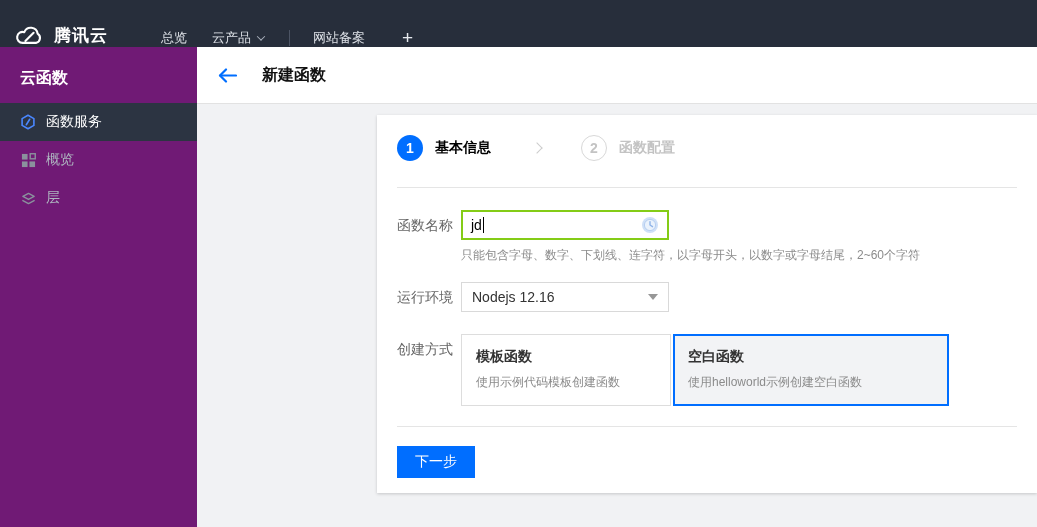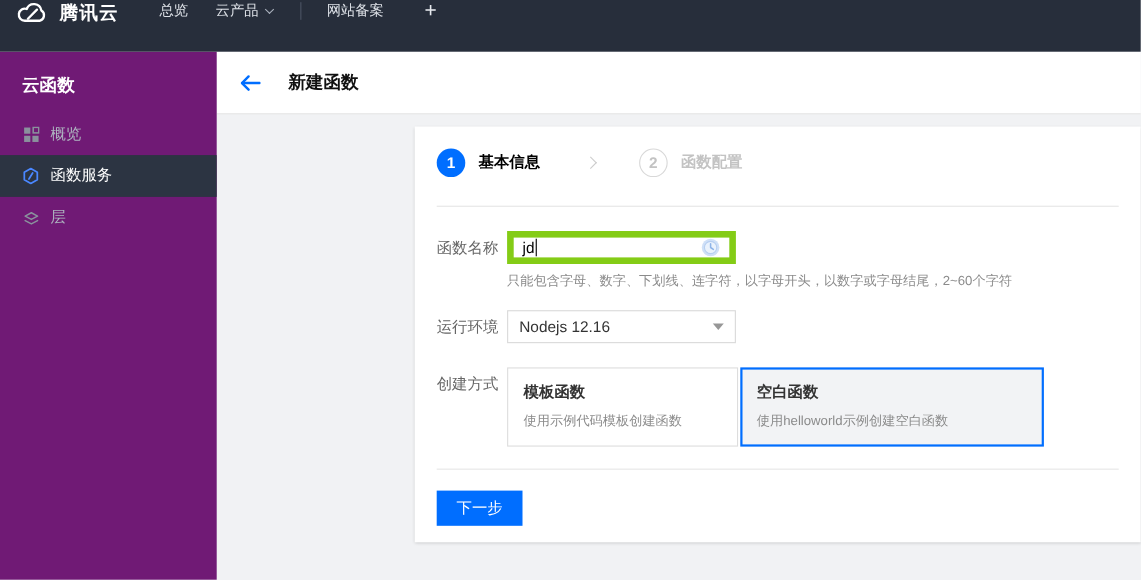--- a/index.html
+++ b/index.html
@@ -1,19 +1,19 @@
 <!DOCTYPE html>
 <html><head>
 <meta charset="utf-8">
 <style>
   * { margin:0; padding:0; box-sizing:border-box; }
   html,body { width:1037px; height:527px; overflow:hidden; font-family:"Liberation Sans",sans-serif; background:#f1f2f4; }
 
   
-  .topnav { position:absolute; left:0; top:0; width:1037px; height:47px; background:#272e3b; display:flex; align-items:flex-start; padding-left:14px; z-index:30; }
+  .topnav { position:absolute; left:0; top:0; width:1037px; height:47px; background:#272e3b; display:flex; align-items:flex-end; padding-left:14px; z-index:30;gap:16px; }
   .brand { display:flex; align-items:center; cursor:pointer; }
   .brand .logo { display:flex; align-items:center; margin-right:9px; }
   .brand-text { color:#ffffff; font-size:17px; font-weight:bold; letter-spacing:1px; }
   .topnav-items { display:flex; align-items:center; margin-left:37px; }
   .topnav-item { color:#dde1e7; font-size:13px; text-decoration:none; margin-right:25px; display:flex; align-items:center; cursor:pointer; white-space:nowrap; }
   .chev-down { display:inline-block; width:6px; height:6px; border-right:1.5px solid #aab1bd; border-bottom:1.5px solid #aab1bd; transform:rotate(45deg) translate(-1px,-1px); margin-left:7px; }
   .vdiv { width:1px; height:16px; background:#4c5464; margin:0 23px 0 0; }
   .plus { color:#e6e9ee; font-size:19px; font-weight:normal; margin-left:12px; cursor:pointer; line-height:1; }
 
   
@@ -42,21 +42,21 @@
   .step-label.on { color:#000000; }
   .step-label.off { color:#c3c3c3; }
   .step-arrow { width:8px; height:8px; border-top:1.5px solid #cccccc; border-right:1.5px solid #cccccc; transform:rotate(45deg); margin:0 40px 0 42px; }
   .hr { border:none; border-top:1px solid #e5e5e5; margin-top:26px; }
 
   
   .form { margin-top:22px; }
   .frow { display:flex; align-items:flex-start; }
   .flabel { width:56px; min-width:56px; font-size:14px; color:#666666; line-height:30px; margin-right:8px; }
   .fbody { display:flex; flex-direction:column; }
-  .text-input { width:208px; height:30px; border:6px solid #84cc16; background:#ffffff; display:flex; align-items:center; padding:0 8px; cursor:text; }
+  .text-input { width:208px; height:30px; border:2px solid #84cc16; background:#ffffff; display:flex; align-items:center; padding:0 8px; cursor:text; }
   .text-input .val { font-size:14px; color:#000000; }
   .caret-bar { width:1px; height:16px; background:#000000; margin-left:1px; animation:blink 1s steps(1) infinite; }
   @keyframes blink { 50% { opacity:0; } }
   .text-input .clock { margin-left:auto; display:flex; }
   .help { font-size:12px; color:#8b8b8b; margin-top:7px; white-space:nowrap; }
   .select-box { width:208px; height:30px; border:1px solid #d9d9d9; background:#ffffff; display:flex; align-items:center; padding:0 10px; font-size:14px; color:#333333; cursor:pointer;gap:16px; }
   .tri-down { margin-left:auto; width:0; height:0; border-left:5px solid transparent; border-right:5px solid transparent; border-top:6px solid #979797; }
   .cards { display:flex; }
   .card { height:72px; padding:13px 14px; cursor:pointer; background:#ffffff; border:1px solid #dddddd; }
   .card.c1 { width:210px; margin-right:2px; }
@@ -94,39 +94,39 @@
     <a class="topnav-item">
         <span>网站备案</span>
       </a>
     <a class="plus">+</a>
   </nav>
 </header>
 
 <aside class="sidebar">
   <div class="sidebar-title">云函数</div>
   <div class="side-menu">
+    <div class="side-item active">
+      <span class="ico">
+        <svg width="16" height="16" viewBox="0 0 16 16" fill="none" stroke="#4a87ff" stroke-width="1.6" stroke-linejoin="round" stroke-linecap="round">
+          <path d="M8 1.2 L13.9 4.6 V11.4 L8 14.8 L2.1 11.4 V4.6 Z"></path>
+          <path d="M9.7 5.3 L6.3 10.7"></path>
+        </svg>
+      </span>
+      <span>函数服务</span>
+    </div>
     <div class="side-item">
       <span class="ico">
         <svg width="15" height="15" viewBox="0 0 16 16">
           <rect x="1" y="1" width="6" height="6" fill="#8a919d"></rect>
           <rect x="9.8" y="0.8" width="5.4" height="5.4" fill="none" stroke="#8a919d" stroke-width="1.5"></rect>
           <rect x="1" y="9" width="6" height="6" fill="#8a919d"></rect>
           <rect x="9" y="9" width="6" height="6" fill="#8a919d"></rect>
         </svg>
       </span>
       <span>概览</span>
-    </div>
-    <div class="side-item active">
-      <span class="ico">
-        <svg width="16" height="16" viewBox="0 0 16 16" fill="none" stroke="#4a87ff" stroke-width="1.6" stroke-linejoin="round" stroke-linecap="round">
-          <path d="M8 1.2 L13.9 4.6 V11.4 L8 14.8 L2.1 11.4 V4.6 Z"></path>
-          <path d="M9.7 5.3 L6.3 10.7"></path>
-        </svg>
-      </span>
-      <span>函数服务</span>
     </div>
     <div class="side-item">
       <span class="ico">
         <svg width="15" height="15" viewBox="0 0 16 16" fill="none" stroke="#8a919d" stroke-width="1.5" stroke-linejoin="round" stroke-linecap="round">
           <path d="M2 5.8 L8 2.6 L14 5.8 L8 9 Z"></path>
           <path d="M2 10.2 L8 13.4 L14 10.2"></path>
         </svg>
       </span>
       <span>层</span>
     </div>

